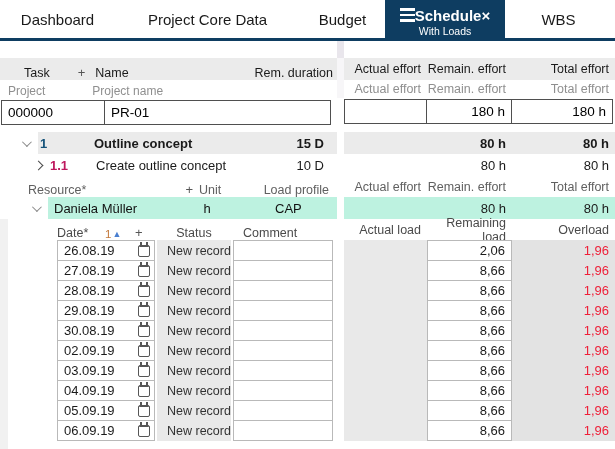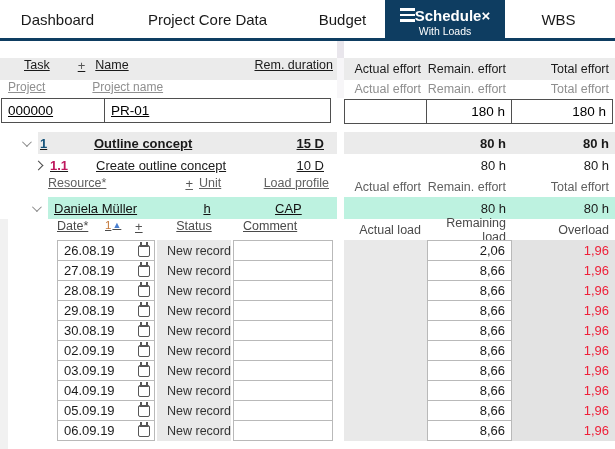--- a/index.html
+++ b/index.html
@@ -21,21 +21,21 @@
     flex-direction:column; justify-content:center; z-index:2; }
   .tab-top { display:flex; align-items:center; margin-top:2px; }
   .tab-label { font-weight:bold; font-size:15px; }
   .tab-sub { font-size:10.5px; margin-top:1px; color:#fff; }
   .hamburger { display:inline-flex; flex-direction:column; gap:3px; }
   .hamburger i { display:block; width:15px; height:2.5px; background:#fff; }
   .close-x { font-size:15px; font-weight:bold; line-height:1; }
 
   
   .row { display:flex; width:615px; }
-  .lp { width:337px; display:flex; align-items:flex-start; position:relative;text-decoration:underline; }
+  .lp { width:337px; display:flex; align-items:flex-end; position:relative; }
   .gap { width:7px; }
   .rp { width:271px; display:flex; align-items:center; }
   .rc1 { width:83px; } .rc2 { width:85px; } .rc3 { width:103px; }
   .num { text-align:right; padding-right:6px; font-size:13px; color:#1a1a1a; }
   .rlabel { text-align:right; padding-right:6px; font-size:12.5px; }
 
   .topstrip { height:17px; }
   .topstrip .gap { background:#e9e6ec; }
 
   .h1row { height:22px; font-size:12.5px; color:#1a1a1a; }
@@ -74,21 +74,21 @@
   .bold { font-weight:bold; }
 
   .t1 .rp { background:#ebebeb; height:100%; }
   .t2 .rp { background:#fff; }
 
   
   .indent28 { width:28px; } .chevzone.small { width:20px; padding-right:6px; }
 
   
   .resrow { height:21px; font-size:12.5px; color:#606060; }
-  .resrow .lp { padding-left:48px; }
+  .resrow .lp { padding-left:28px; }
   .res-name { flex:1; }
   .res-unit { width:38px; margin-left:6px; }
   .res-load { width:100px; text-align:right; padding-right:8px; }
 
   
   .drow { height:22px; font-size:13px; color:#111; }
   .drow .chevzone { width:48px; }
   .drow .mintblock { flex:1; height:100%; display:flex; align-items:center; background:var(--mint); }
   .drow .rname { flex:1; padding-left:6px; }
   .drow .runit { width:60px; text-align:center; }

